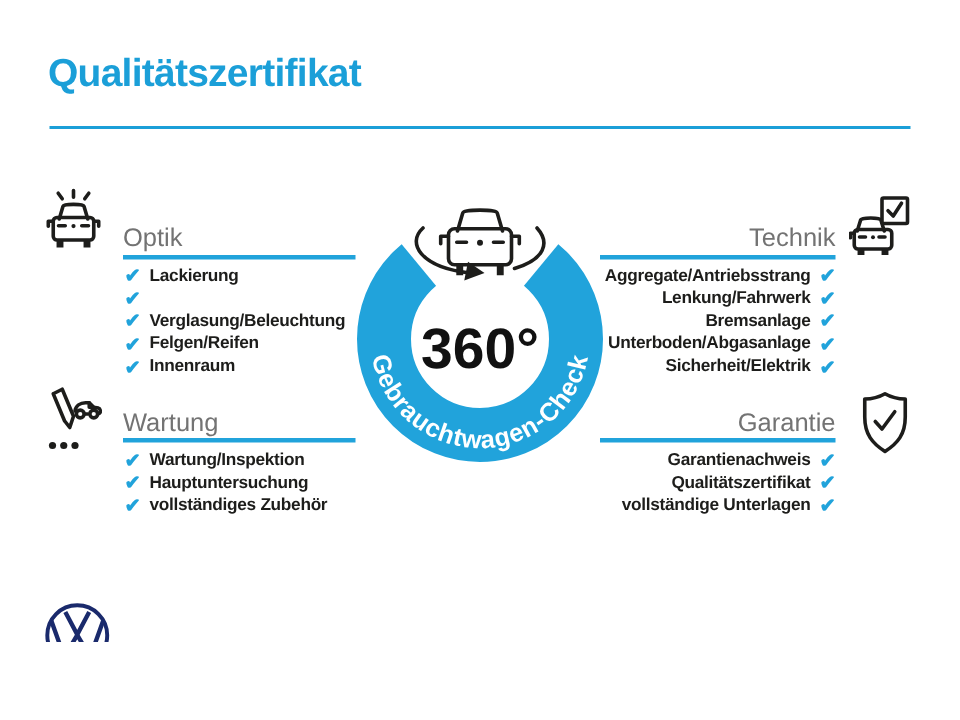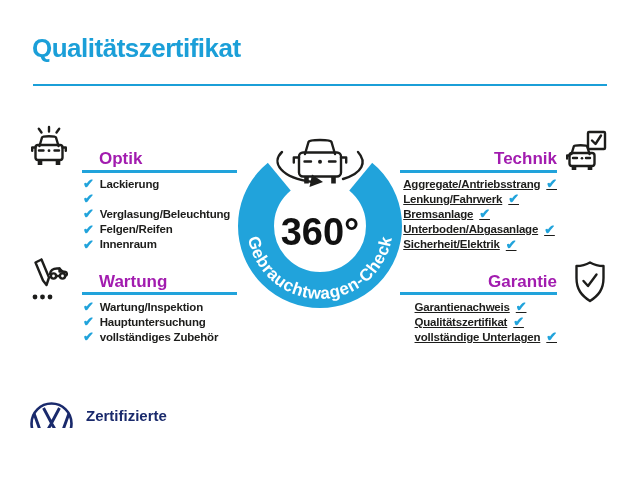--- a/index.html
+++ b/index.html
@@ -6,28 +6,28 @@
   #stage{position:relative;width:640px;height:428px;background:#ffffff;overflow:hidden;
          font-family:"Liberation Sans", sans-serif;color:#1d1d1b;}
   .abs{position:absolute;}
 
   
   #title{left:32px;top:33px;font-size:26px;line-height:30px;font-weight:700;
          color:#1b9fd8;letter-spacing:-0.5px;}
   #title-rule{left:33px;top:84px;width:574px;height:2px;background:#1b9fd8;}
 
   
-  .sec-heading{font-size:17px;line-height:17px;font-weight:700;color:#a21caf;margin-left:17px;}
+  .sec-heading{font-size:17px;line-height:17px;font-weight:400;color:#737373;}
   .sec-rule{height:3px;background:#21a3db;}
   .sec-list{display:flex;flex-direction:column;}
   .sec-row{display:flex;align-items:center;height:15.2px;font-size:11.5px;
            font-weight:700;letter-spacing:-0.2px;white-space:nowrap;}
   .check{color:#21a3db;font-size:13px;font-weight:700;line-height:13px;}
   .row-l .check{margin-right:6px;}
-  .row-r{text-decoration:underline;}
+  .row-r{justify-content:flex-end;}
   .row-r .check{margin-left:6px;}
 
   
   #optik-heading{left:82px;top:150px;}
   #optik-rule{left:82px;top:170px;width:155px;}
   #optik-list{left:83px;top:176px;}
   #wartung-heading{left:82px;top:273px;}
   #wartung-rule{left:82px;top:292px;width:155px;}
   #wartung-list{left:83px;top:299px;}
 
@@ -201,18 +201,14 @@
         <span>vollständige Unterlagen</span>
         <span class="check">✔</span>
       </div>
   </div>
 
   <svg class="abs" style="left:29px;top:401px;" width="45" height="45" viewBox="0 0 48 48">
     <circle cx="24" cy="24" r="21.3" fill="none" stroke="#1a2a6c" stroke-width="2.8"></circle>
     <path d="M15.5 7.5 L24 23.5 L32.5 7.5" fill="none" stroke="#1a2a6c" stroke-width="3.1" stroke-linejoin="miter"></path>
     <path d="M5.5 13.5 L14.8 39.5 L24 23.8 L33.2 39.5 L42.5 13.5" fill="none" stroke="#1a2a6c" stroke-width="3.1" stroke-linejoin="miter"></path>
   </svg>
-  <div id="footer-text" class="abs">
-    <div>Zertifizierte</div>
-    <div>Gebrauchtwagen</div>
-  </div>
 
 </div>
 
 </body></html>

